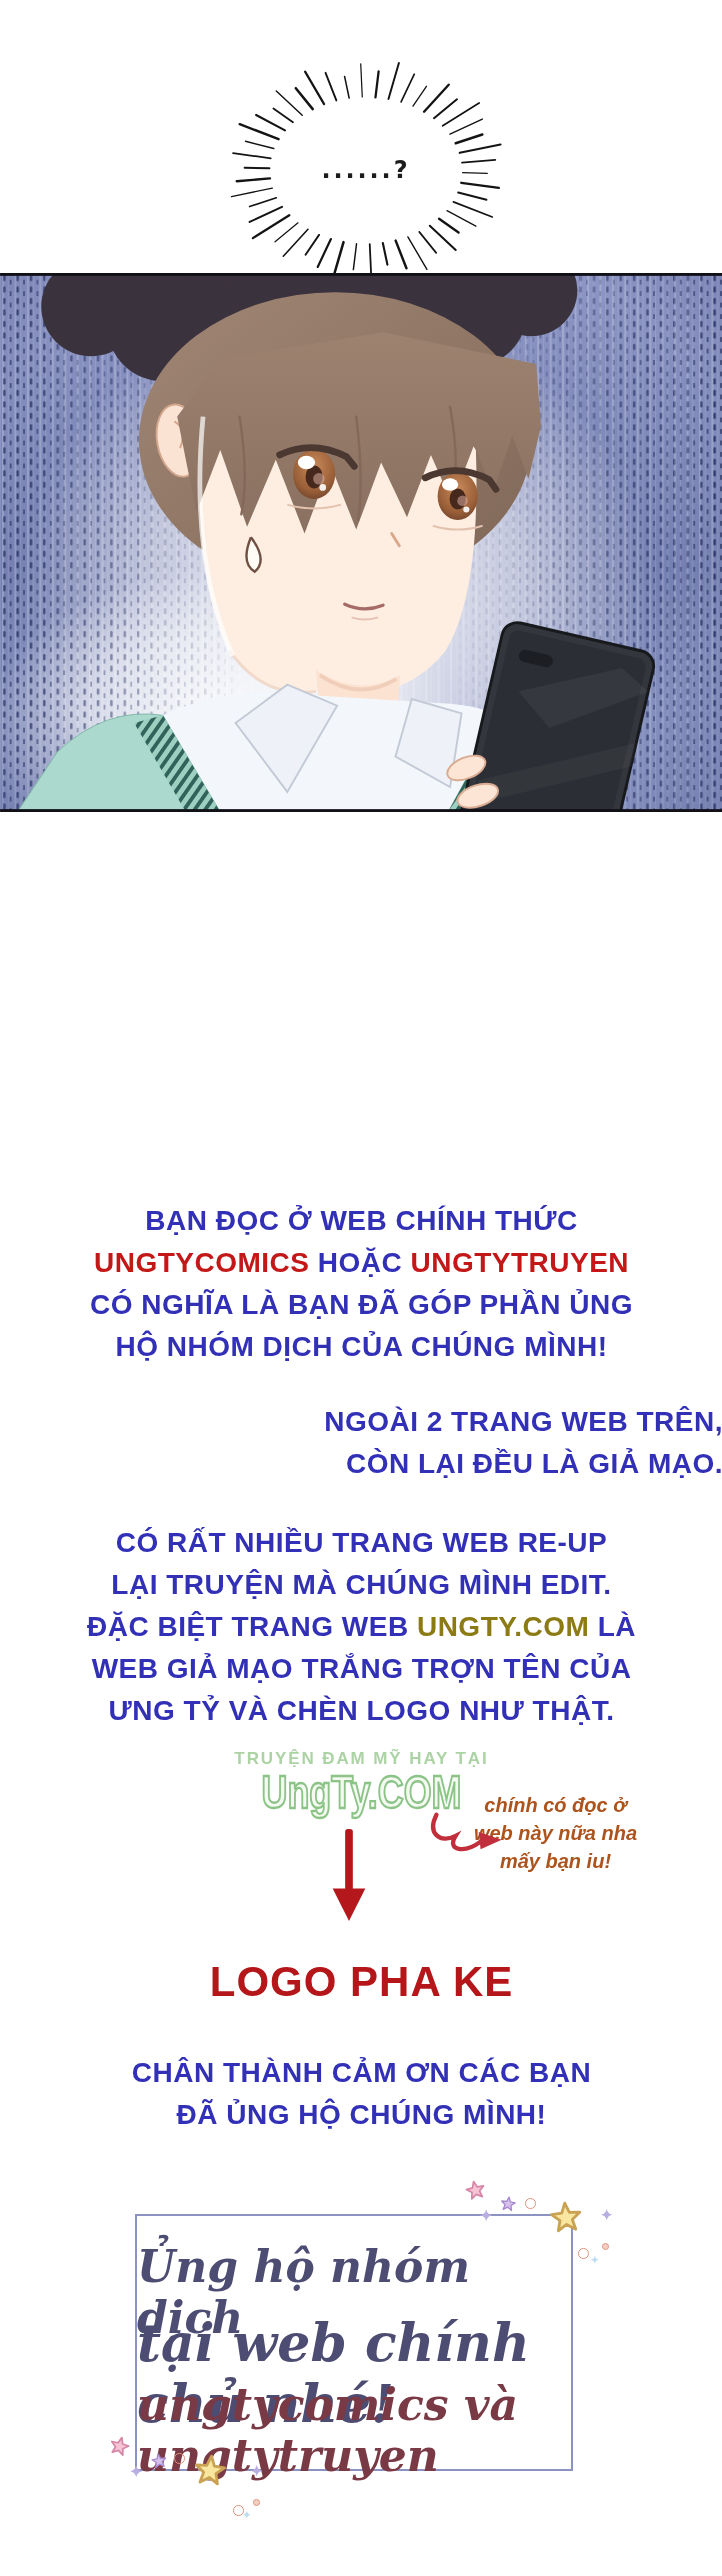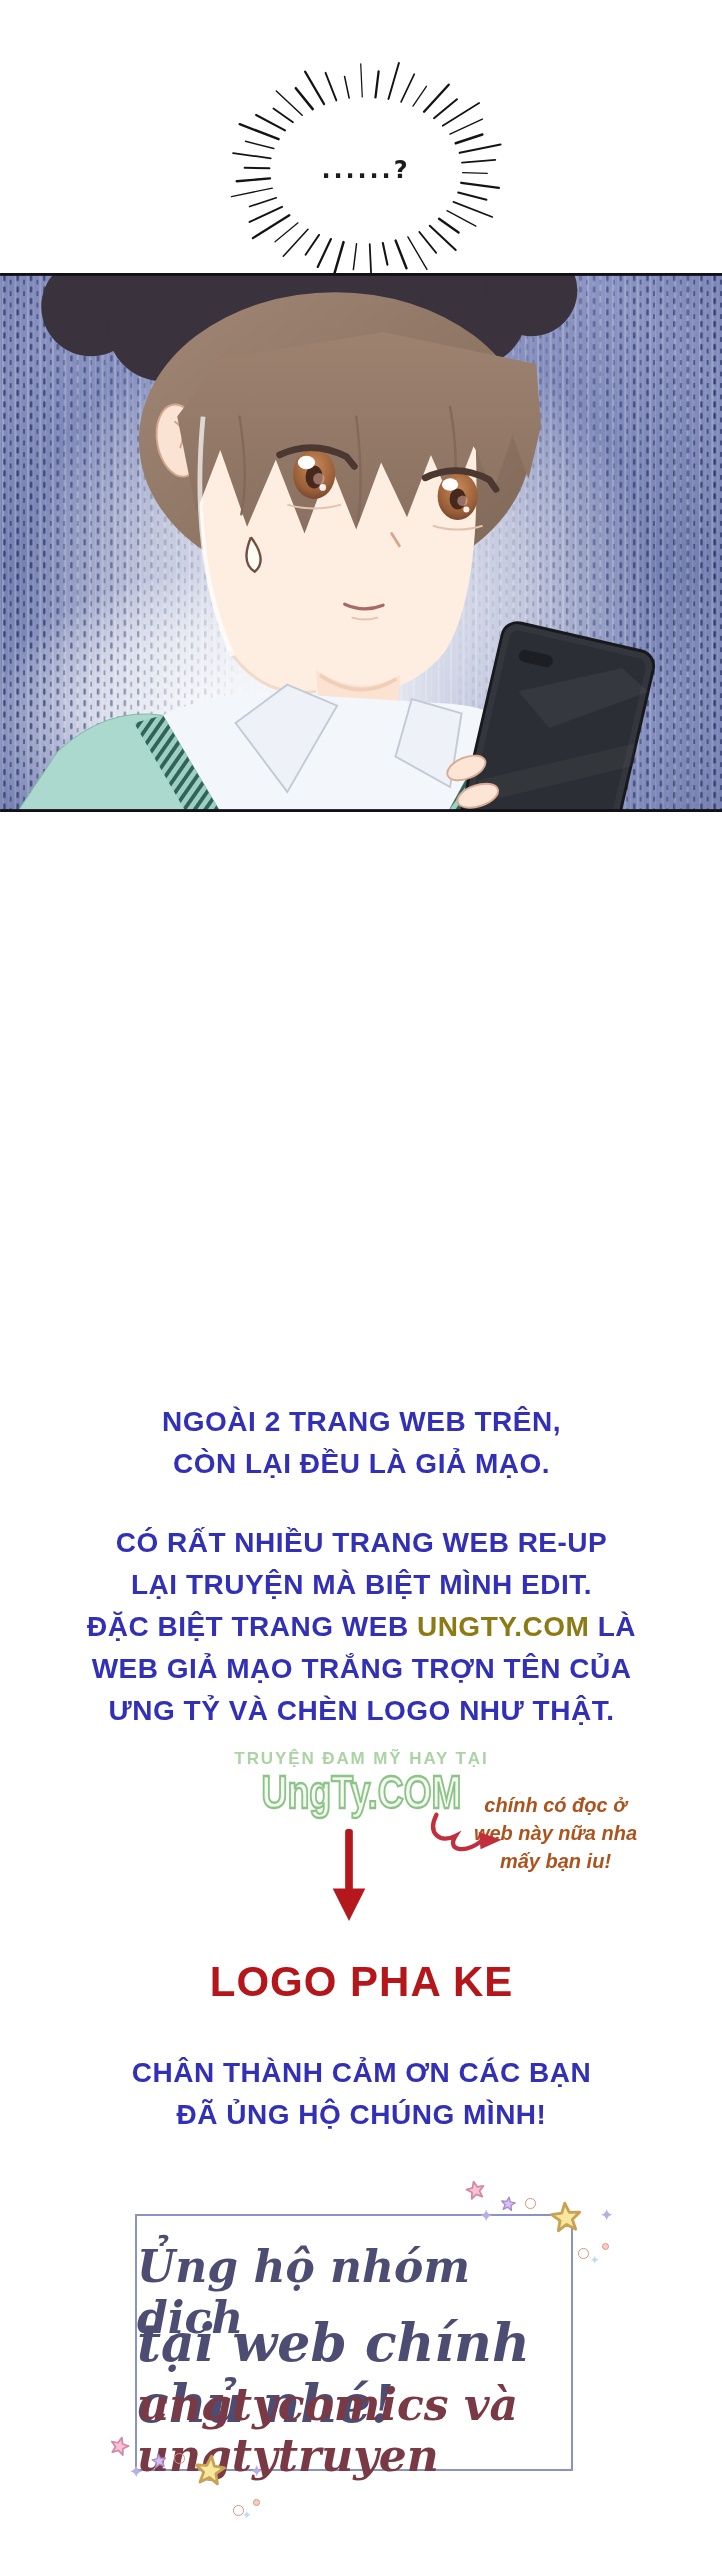--- a/index.html
+++ b/index.html
@@ -13,21 +13,21 @@
 
   
   .panel{position:absolute;left:0;top:273px;width:723px;height:539px;}
 
   
   .comic-line{font:700 28px/42px "Liberation Sans",sans-serif;letter-spacing:0.5px;}
   .tblock{position:absolute;left:0;width:723px;text-align:center;}
   .blue{color:var(--blue);}
   .red{color:var(--red);}
   .olive{color:var(--olive);}
-  #para1{top:1200px;} #para2{top:1401px;} #para3{top:1522px;} #para4{top:2052px;}
+  #para1{top:1200px;} #para2{top:1401px;text-align:right;} #para3{top:1522px;} #para4{top:2052px;}
 
   
   #logo-tagline{top:1749px;font:700 17px/19px "Liberation Sans",sans-serif;
       color:var(--logo-green-light);letter-spacing:1.9px;}
   #logo-name{top:1764px;font:700 46px/56px "Liberation Sans",sans-serif;
       color:#f4faf2;-webkit-text-stroke:2.3px var(--logo-green);
       text-shadow:0 0 1px var(--logo-green);transform:scaleX(.78);}
 
   
   #note{position:absolute;left:450px;top:1791px;width:211px;text-align:center;
@@ -249,29 +249,35 @@
     </g>
     <g>
       <ellipse cx="487" cy="517" rx="21" ry="11" fill="#fce5d5" stroke="#d9ab92" stroke-width="2" transform="rotate(-22 487 517)"></ellipse>
       <ellipse cx="499" cy="546" rx="22" ry="11" fill="#fce5d5" stroke="#d9ab92" stroke-width="2" transform="rotate(-18 499 546)"></ellipse>
     </g>
 
     <rect x="0" y="0" width="755" height="3" fill="#101016"></rect>
     <rect x="0" y="560" width="755" height="3" fill="#101016"></rect>
   </svg>
 
+  <div id="para1" class="tblock comic-line">
+    <div class="blue">BẠN ĐỌC Ở WEB CHÍNH THỨC</div>
+    <div><span class="red">UNGTYCOMICS</span><span class="blue"> HOẶC </span><span class="red">UNGTYTRUYEN</span></div>
+    <div class="blue">CÓ NGHĨA LÀ BẠN ĐÃ GÓP PHẦN ỦNG</div>
+    <div class="blue">HỘ NHÓM DỊCH CỦA CHÚNG MÌNH!</div>
+  </div>
 
   <div id="para2" class="tblock comic-line">
     <div class="blue">NGOÀI 2 TRANG WEB TRÊN,</div>
     <div class="blue">CÒN LẠI ĐỀU LÀ GIẢ MẠO.</div>
   </div>
 
   <div id="para3" class="tblock comic-line">
     <div class="blue">CÓ RẤT NHIỀU TRANG WEB RE-UP</div>
-    <div class="blue">LẠI TRUYỆN MÀ BIỆT MÌNH EDIT.</div>
+    <div class="blue">LẠI TRUYỆN MÀ CHÚNG MÌNH EDIT.</div>
     <div><span class="blue">ĐẶC BIỆT TRANG WEB </span><span class="olive">UNGTY.COM</span><span class="blue"> LÀ</span></div>
     <div class="blue">WEB GIẢ MẠO TRẮNG TRỢN TÊN CỦA</div>
     <div class="blue">ƯNG TỶ VÀ CHÈN LOGO NHƯ THẬT.</div>
   </div>
 
   <div id="logo-tagline" class="tblock">TRUYỆN ĐAM MỸ HAY TẠI</div>
   <div id="logo-name" class="tblock">UngTy.COM</div>
 
   <div id="note">
     <div>chính có đọc ở</div>

